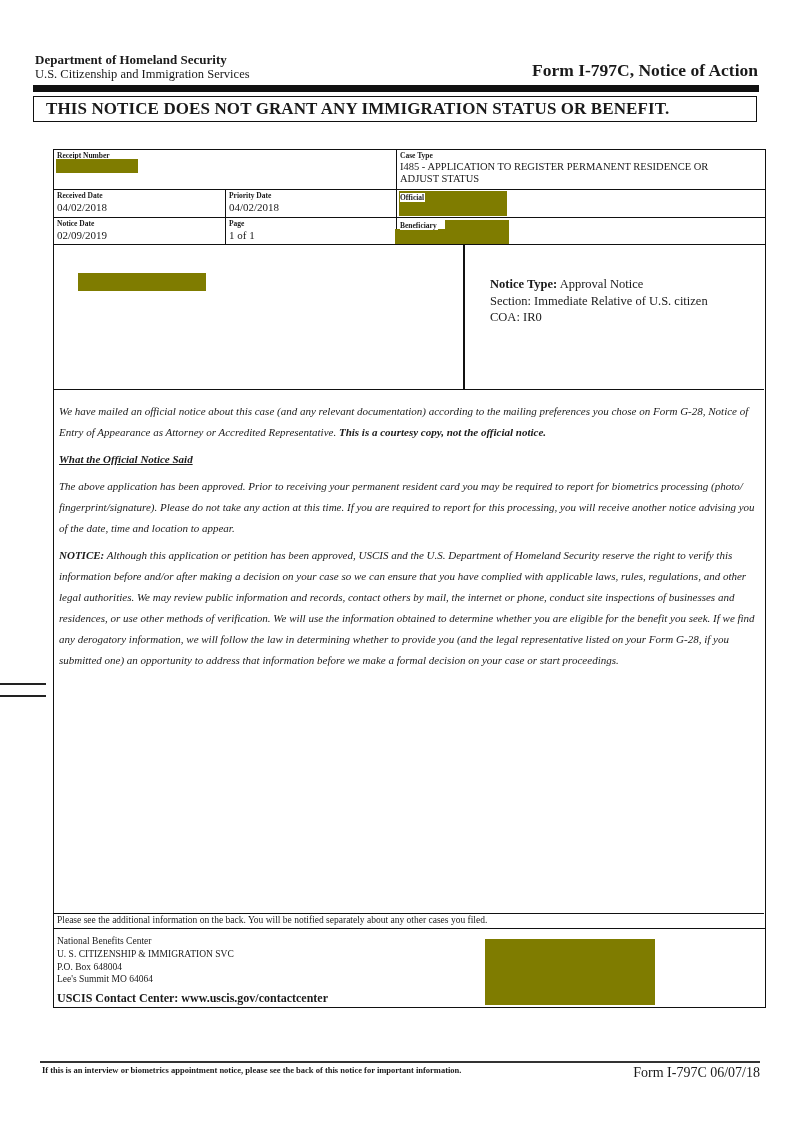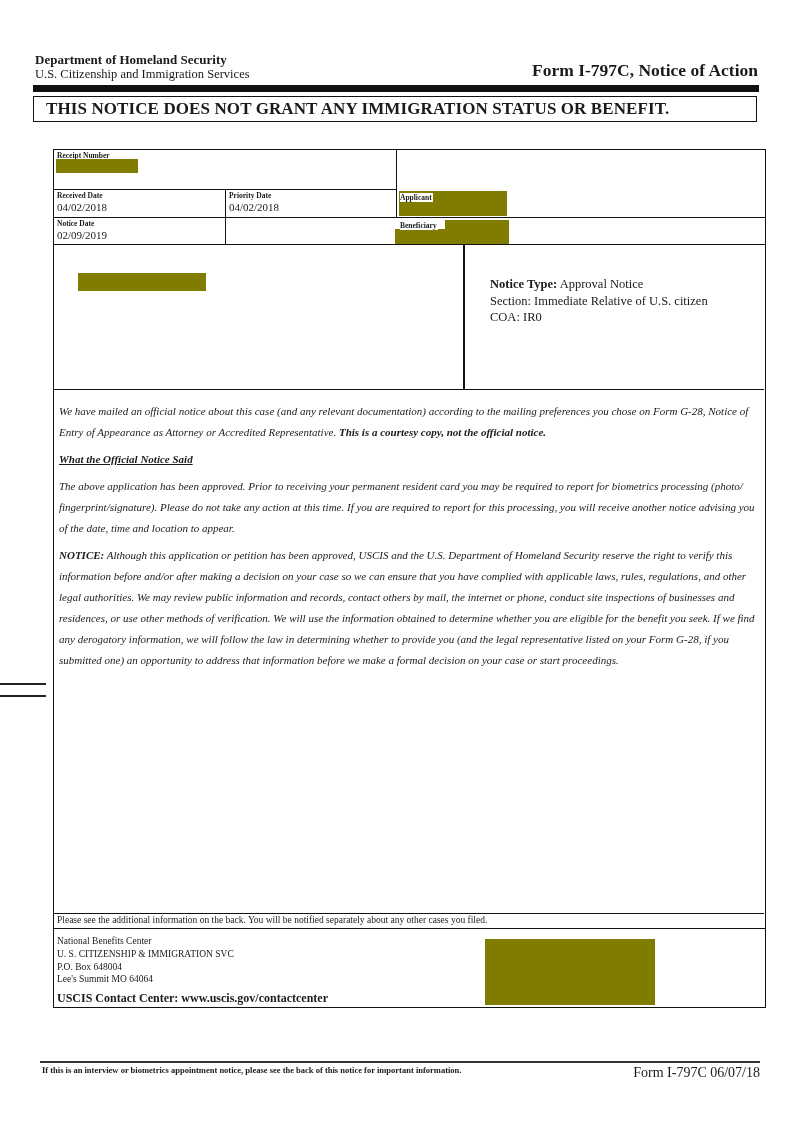--- a/index.html
+++ b/index.html
@@ -29,37 +29,45 @@
 <div class="abs formtitle">Form I-797C, Notice of Action</div>
 <div class="abs thickbar"></div>
 <div class="abs banner">THIS NOTICE DOES NOT GRANT ANY IMMIGRATION STATUS OR BENEFIT.</div>
 
 <div class="abs grid" style="height:96px;">
 
   <div class="cell" style="left:0;top:0;width:343px;height:40px;border-right-width:1.5px;border-bottom-width:1.5px;">
     <div class="lbl" style="left:3px;top:1px;">Receipt Number</div>
     <div class="redact" style="left:2px;top:9px;width:82px;height:14px;"></div>
   </div>
+  <div class="cell" style="left:343px;top:0;width:368px;height:40px;border-bottom-width:1.5px;">
+    <div class="lbl" style="left:3px;top:1px;">Case Type</div>
+    <div class="val" style="left:3px;top:11px;width:340px;line-height:12px;font-size:10.5px;">I485 - APPLICATION TO REGISTER PERMANENT RESIDENCE OR ADJUST STATUS</div>
+  </div>
 
   <div class="cell" style="left:0;top:40px;width:172px;height:28px;border-right-width:1.5px;border-bottom-width:1.5px;">
     <div class="lbl" style="left:3px;top:1px;">Received Date</div>
     <div class="val" style="left:3px;top:11px;">04/02/2018</div>
   </div>
   <div class="cell" style="left:172px;top:40px;width:171px;height:28px;border-right-width:1.5px;border-bottom-width:1.5px;">
     <div class="lbl" style="left:3px;top:1px;">Priority Date</div>
     <div class="val" style="left:3px;top:11px;">04/02/2018</div>
   </div>
   <div class="cell" style="left:343px;top:40px;width:368px;height:28px;border-bottom-width:1.5px;">
-    <div class="lbl" style="left:3px;top:3px;z-index:2;background:#fff;padding-right:1px;">Applicant</div>
+    <div class="lbl" style="left:3px;top:3px;z-index:2;background:#fff;padding-right:1px;">Official</div>
     <div class="redact" style="left:2px;top:1px;width:108px;height:25px;"></div>
   </div>
 
   <div class="cell" style="left:0;top:68px;width:172px;height:26px;border-right-width:1.5px;">
     <div class="lbl" style="left:3px;top:1px;">Notice Date</div>
     <div class="val" style="left:3px;top:11px;">02/09/2019</div>
+  </div>
+  <div class="cell" style="left:172px;top:68px;width:171px;height:26px;border-right-width:1.5px;">
+    <div class="lbl" style="left:3px;top:1px;">Page</div>
+    <div class="val" style="left:3px;top:11px;">1 of 1</div>
   </div>
   <div class="cell" style="left:343px;top:68px;width:368px;height:26px;">
     <div class="redact" style="left:-2px;top:11px;width:114px;height:15px;"></div>
     <div class="redact" style="left:48px;top:2px;width:64px;height:12px;"></div>
     <div class="lbl" style="left:3px;top:3px;z-index:2;background:#fff;padding-right:1px;">Beneficiary</div>
   </div>
 </div>
 
 <div class="abs" style="left:53px;top:244px;width:713px;height:685px;border:1.5px solid #111;border-top:none;box-sizing:border-box;">
 

